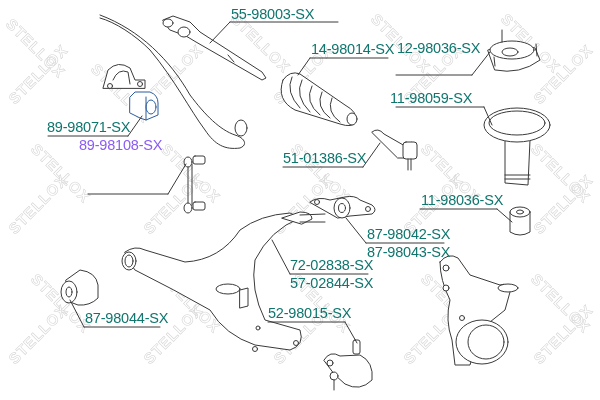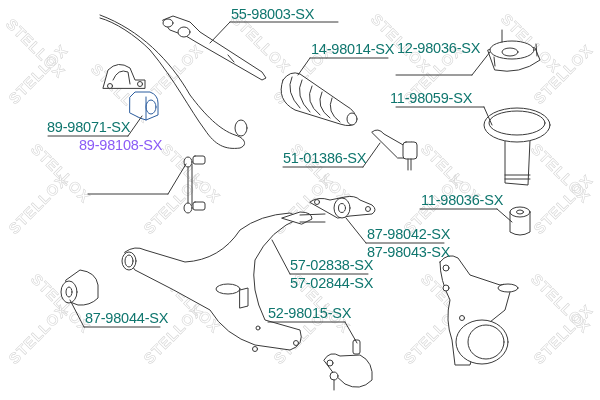--- a/index.html
+++ b/index.html
@@ -213,17 +213,17 @@
   <span class="label" style="left:231px;top:6px">55-98003-SX</span>
   <span class="label" style="left:311px;top:41px">14-98014-SX</span>
   <span class="label" style="left:397px;top:40px">12-98036-SX</span>
   <span class="label" style="left:390px;top:90px">11-98059-SX</span>
   <span class="label" style="left:47px;top:119px">89-98071-SX</span>
   <span class="label hl" style="left:47px;top:137px">89-98108-SX</span>
   <span class="label" style="left:283px;top:150px">51-01386-SX</span>
   <span class="label" style="left:421px;top:192px">11-98036-SX</span>
   <span class="label" style="left:367px;top:226px">87-98042-SX</span>
   <span class="label" style="left:367px;top:244px">87-98043-SX</span>
-  <span class="label" style="left:290px;top:257px">57-02838-SX</span>
+  <span class="label" style="left:290px;top:257px">72-02838-SX</span>
   <span class="label" style="left:290px;top:275px">57-02844-SX</span>
   <span class="label" style="left:85px;top:310px">87-98044-SX</span>
   <span class="label" style="left:268px;top:305px">52-98015-SX</span>
 </div>
 
 </body></html>

